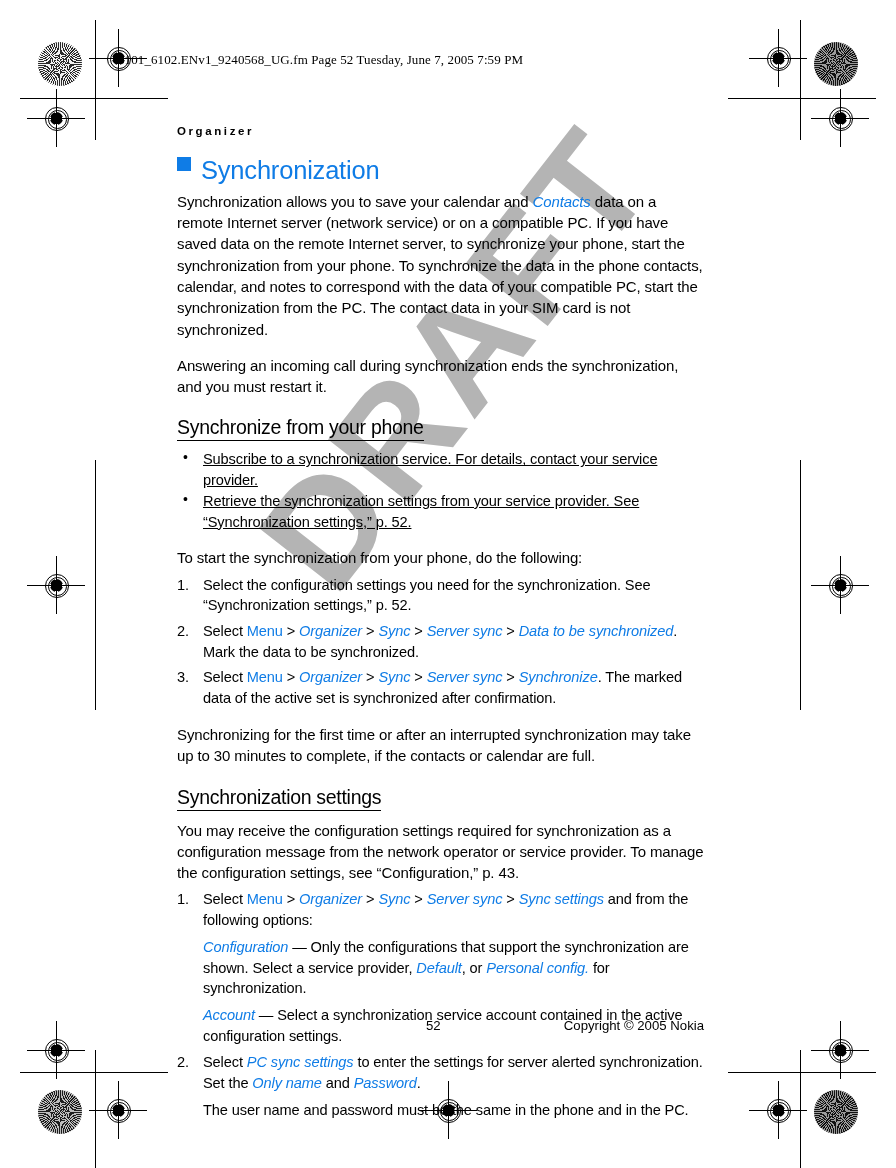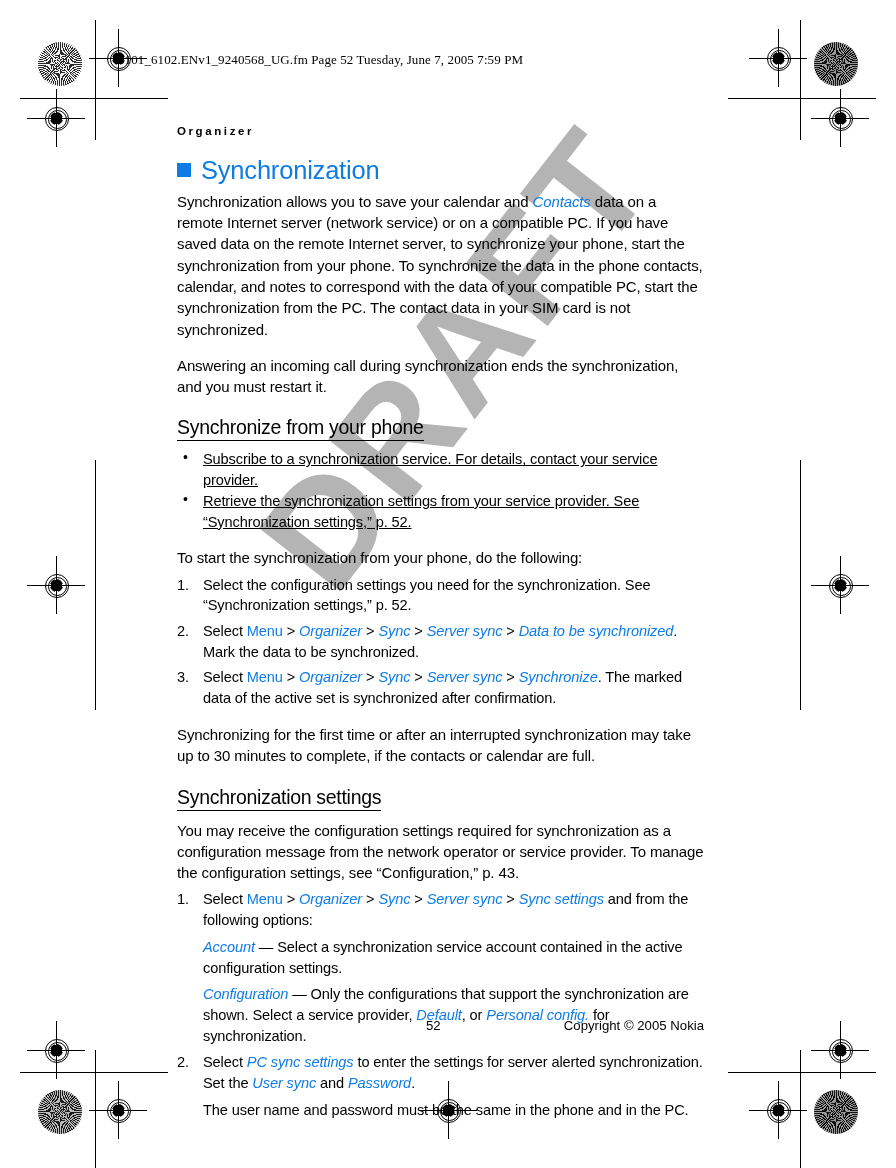--- a/index.html
+++ b/index.html
@@ -129,21 +129,20 @@
     color: #000;
   }
   h1.chapter {
     margin: 20px 0 0 0;
     font-size: 25.5px;
     font-weight: normal;
     color: #0f7ce6;
     letter-spacing: -0.2px;
     line-height: 1.05;
     display: flex;
-    align-items: center;
   }
   .sq {
     display: inline-block;
     width: 14px;
     height: 14px;
     background: #0f7ce6;
     margin-right: 10px;
     flex: 0 0 auto;
   }
   p.body {
@@ -387,27 +386,27 @@
   <h2 class="sub">Synchronization settings</h2>
 
   <p class="body">You may receive the configuration settings required for synchronization as a configuration message from the network operator or service provider. To manage the configuration settings, see “Configuration,” p. 43.</p>
 
   <ol class="steps">
     <li>
       <span class="num">1.</span><span>Select </span><span class="bb">Menu</span><span class="sep"> </span><span class="sep">&gt;</span><span class="sep"> </span><span class="bi">Organizer</span><span class="sep"> </span><span class="sep">&gt;</span><span class="sep"> </span><span class="bi">Sync</span><span class="sep"> </span><span class="sep">&gt;</span><span class="sep"> </span><span class="bi">Server sync</span><span class="sep"> </span><span class="sep">&gt;</span><span class="sep"> </span><span class="bi">Sync settings</span><span> and from the following options:</span>
     </li>
   </ol>
 
+  <p class="defn"><span class="bi">Configuration</span><span> — </span><span>Only the configurations that support the synchronization are shown. Select a service provider, </span><span class="bi">Default</span><span>, or </span><span class="bi">Personal config.</span><span> for synchronization.</span></p>
+
   <p class="defn"><span class="bi">Account</span><span> — </span><span>Select a synchronization service account contained in the active configuration settings.</span></p>
-
-  <p class="defn"><span class="bi">Configuration</span><span> — </span><span>Only the configurations that support the synchronization are shown. Select a service provider, </span><span class="bi">Default</span><span>, or </span><span class="bi">Personal config.</span><span> for synchronization.</span></p>
 
   <ol class="steps">
     <li>
-      <span class="num">2.</span><span>Select </span><span class="bi">PC sync settings</span><span> to enter the settings for server alerted synchronization. Set the </span><span class="bi">User sync</span><span> and </span><span class="bi">Password</span><span>.</span>
+      <span class="num">2.</span><span>Select </span><span class="bi">PC sync settings</span><span> to enter the settings for server alerted synchronization. Set the </span><span class="bi">Only name</span><span> and </span><span class="bi">Password</span><span>.</span>
     </li>
   </ol>
 
   <p class="sub-para">The user name and password must be the same in the phone and in the PC.</p>
 </div>
 
 <div class="footer">
   <span class="pg">52</span>
   <span class="cp">Copyright © 2005 Nokia</span>
 </div>

